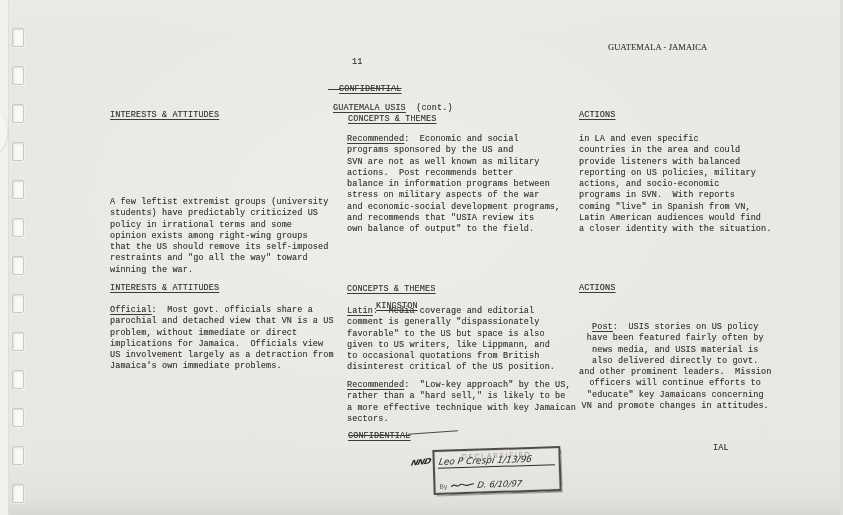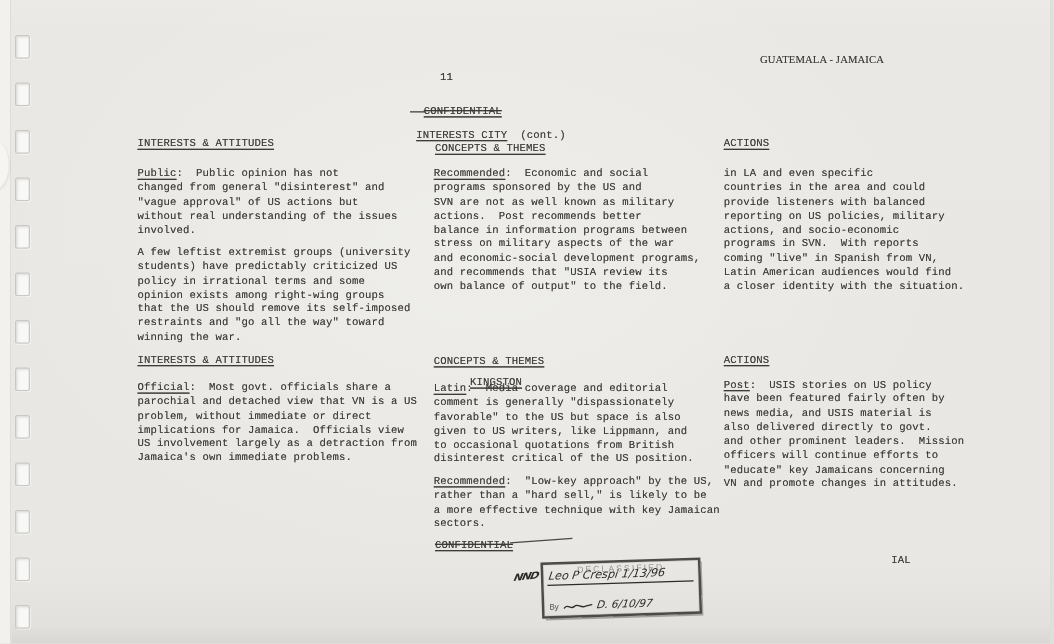--- a/index.html
+++ b/index.html
@@ -108,29 +108,24 @@
       <div class="hole" style="top: 370px;"></div>
       <div class="hole" style="top: 408px;"></div>
       <div class="hole" style="top: 446px;"></div>
       <div class="hole" style="top: 484px;"></div>
     </div>
 
   <div class="t" style="left:608px;top:42px;font-family:Liberation Serif, serif;">GUATEMALA - JAMAICA</div>
   <div class="t" style="left:352px;top:57px;">11</div>
   <div class="t conf conf-top" style="left:339px;top:84px;">CONFIDENTIAL</div>
 
-  <div class="t" style="left:333px;top:103px;"><span class="u">INTERESTS CITY</span><span>  (cont.)</span></div>
+  <div class="t" style="left:333px;top:103px;"><span class="u">GUATEMALA USIS</span><span>  (cont.)</span></div>
   <div class="t u" style="left:348px;top:114px;">CONCEPTS &amp; THEMES</div>
 
   <div class="t u" style="left:110px;top:110px;">INTERESTS &amp; ATTITUDES</div>
-  <div class="t" style="left:110px;top:134px;"><span class="u">Public</span><span>:  Public opinion has not
-changed from general "disinterest" and
-"vague approval" of US actions but
-without real understanding of the issues
-involved.</span></div>
   <div class="t" style="left:110px;top:197px;">A few leftist extremist groups (university
 students) have predictably criticized US
 policy in irrational terms and some
 opinion exists among right-wing groups
 that the US should remove its self-imposed
 restraints and "go all the way" toward
 winning the war.</div>
   <div class="t u" style="left:110px;top:283px;">INTERESTS &amp; ATTITUDES</div>
   <div class="t" style="left:110px;top:305px;font-family:Liberation Mono, monospace;"><span class="u">Official</span><span>:  Most govt. officials share a
 parochial and detached view that VN is a US
@@ -165,21 +160,21 @@
   <div class="t" style="left:579px;top:134px;">in LA and even specific
 countries in the area and could
 provide listeners with balanced
 reporting on US policies, military
 actions, and socio-economic
 programs in SVN.  With reports
 coming "live" in Spanish from VN,
 Latin American audiences would find
 a closer identity with the situation.</div>
   <div class="t u" style="left:579px;top:283px;">ACTIONS</div>
-  <div class="t" style="left:579px;top:303px;"><span class="u">Post</span><span>:  USIS stories on US policy
+  <div class="t" style="left:579px;top:322px;text-align:center;"><span class="u">Post</span><span>:  USIS stories on US policy
 have been featured fairly often by
 news media, and USIS material is
 also delivered directly to govt.
 and other prominent leaders.  Mission
 officers will continue efforts to
 "educate" key Jamaicans concerning
 VN and promote changes in attitudes.</span></div>
 
   <div class="t conf conf-bottom" style="left:348px;top:431px;">CONFIDENTIAL</div>
   <div class="t" style="left:713px;top:443px;text-align:right;">IAL</div>

